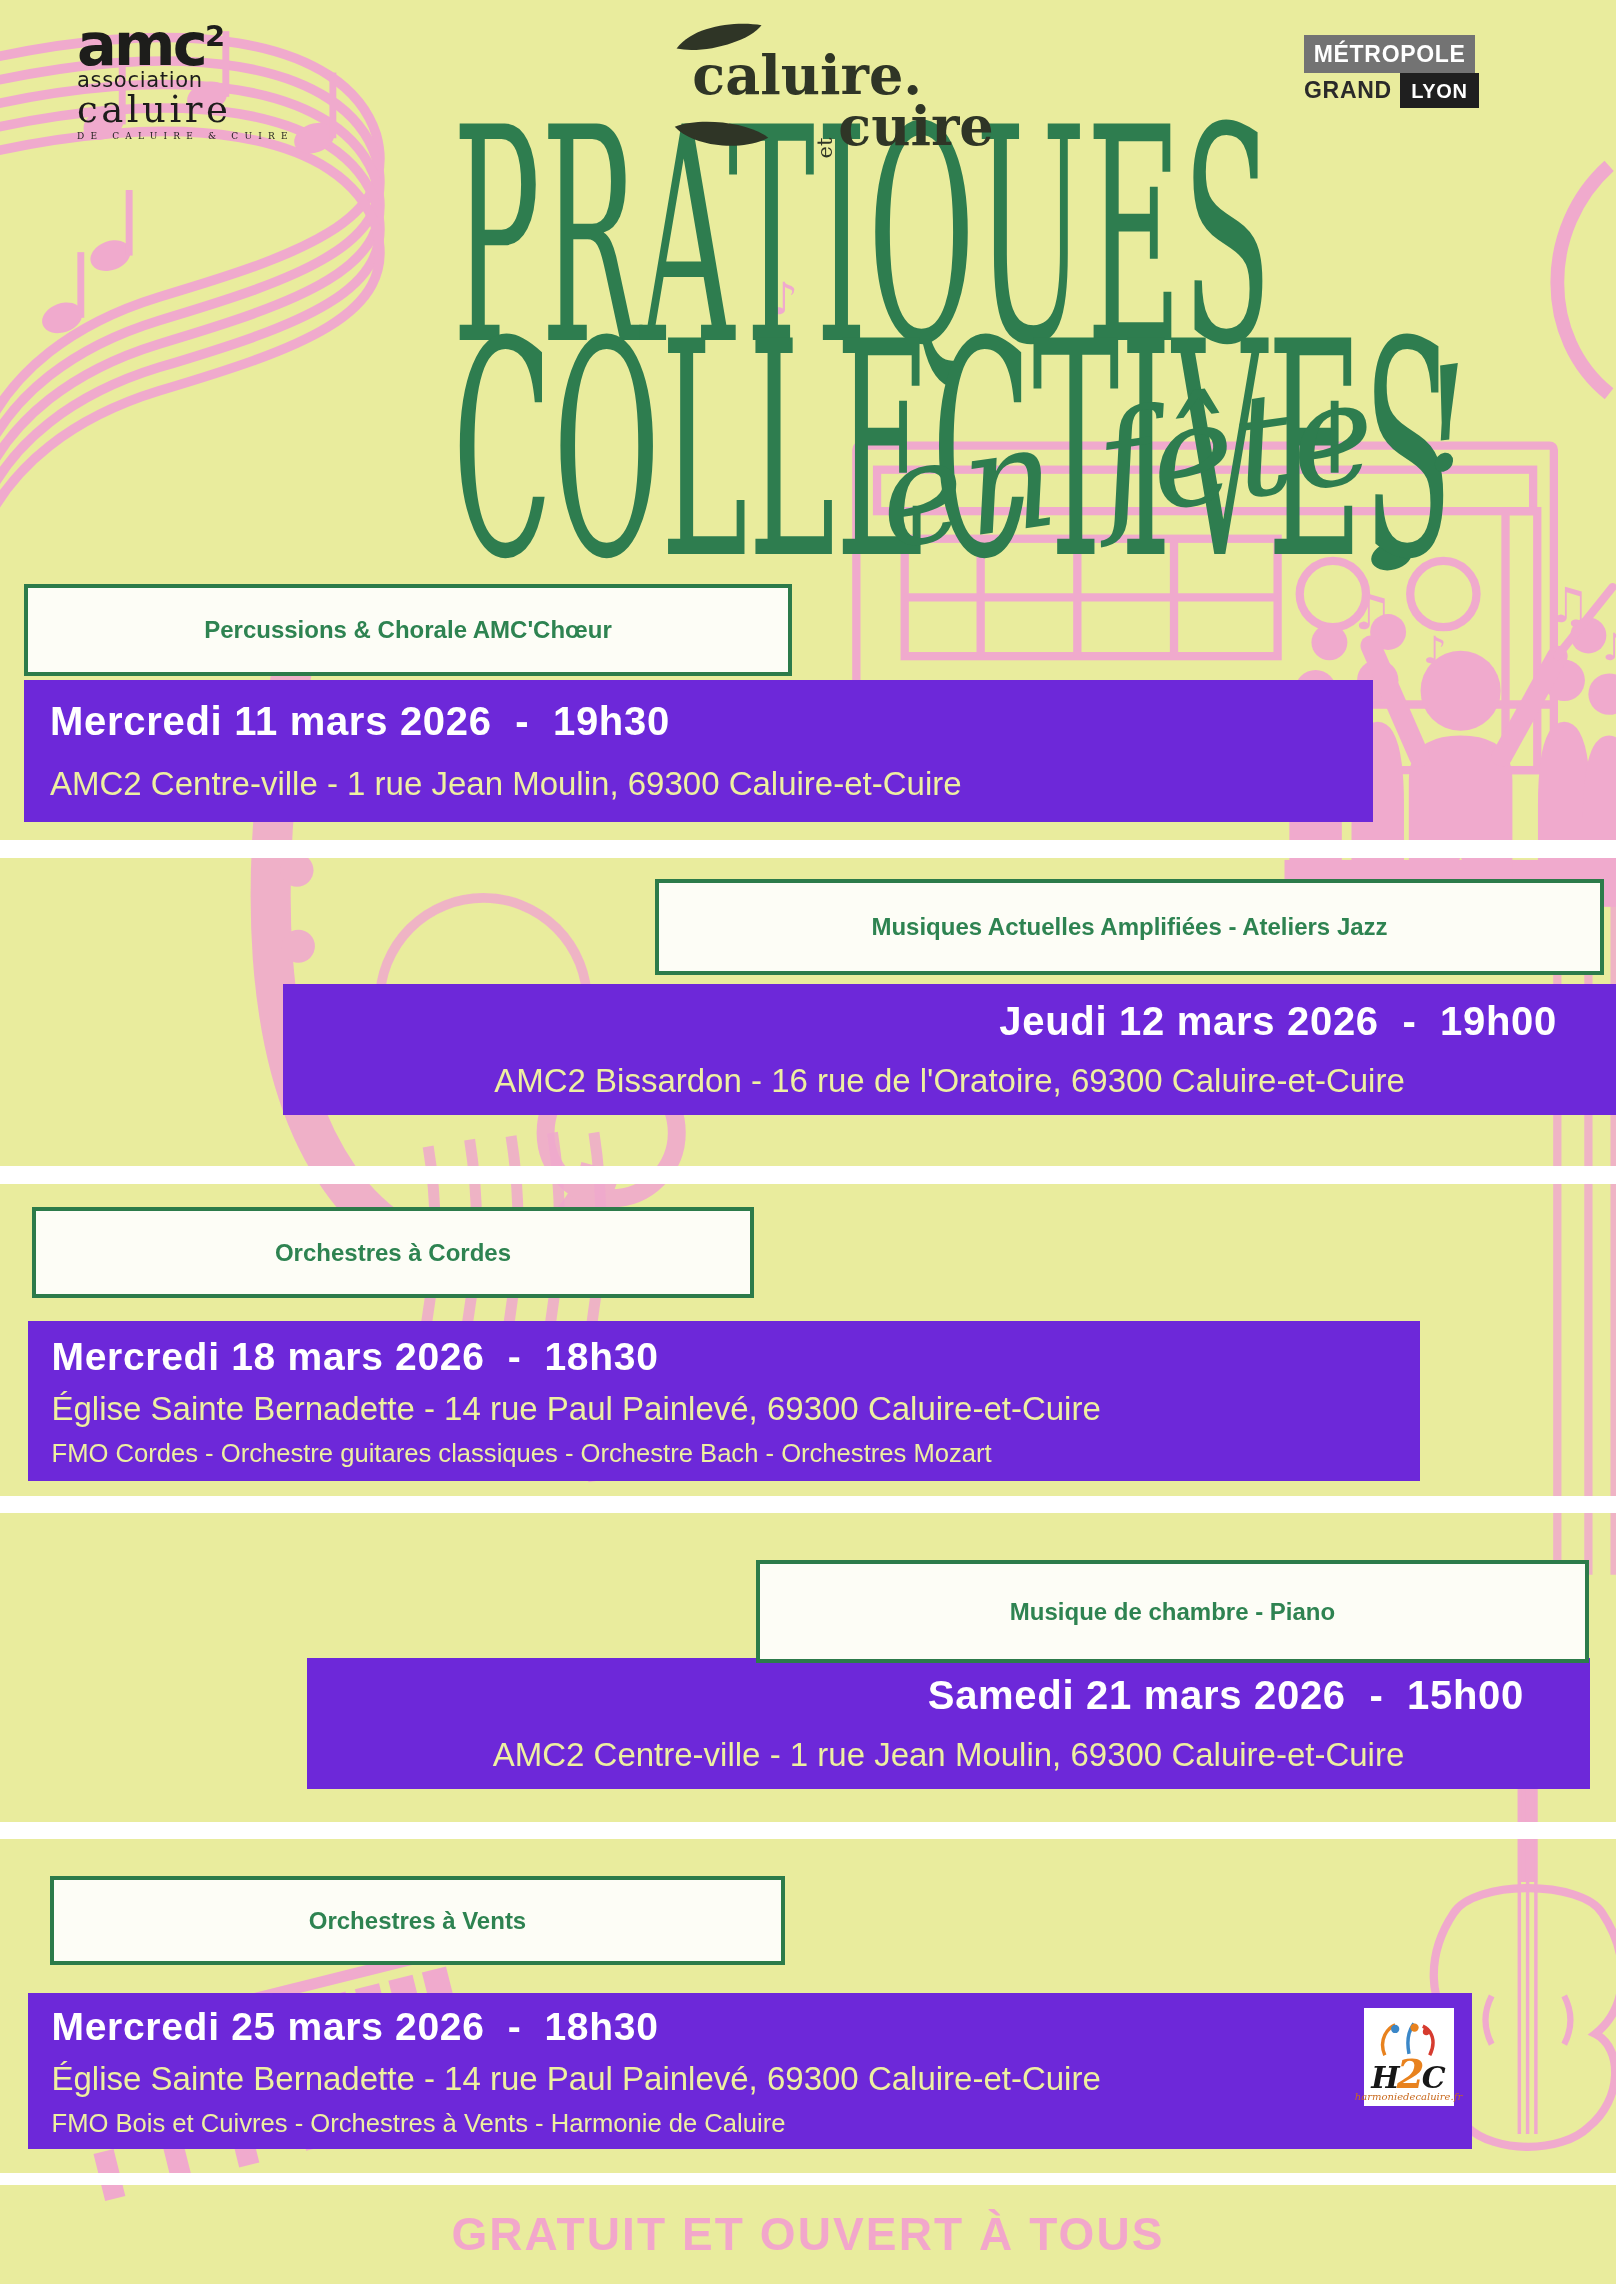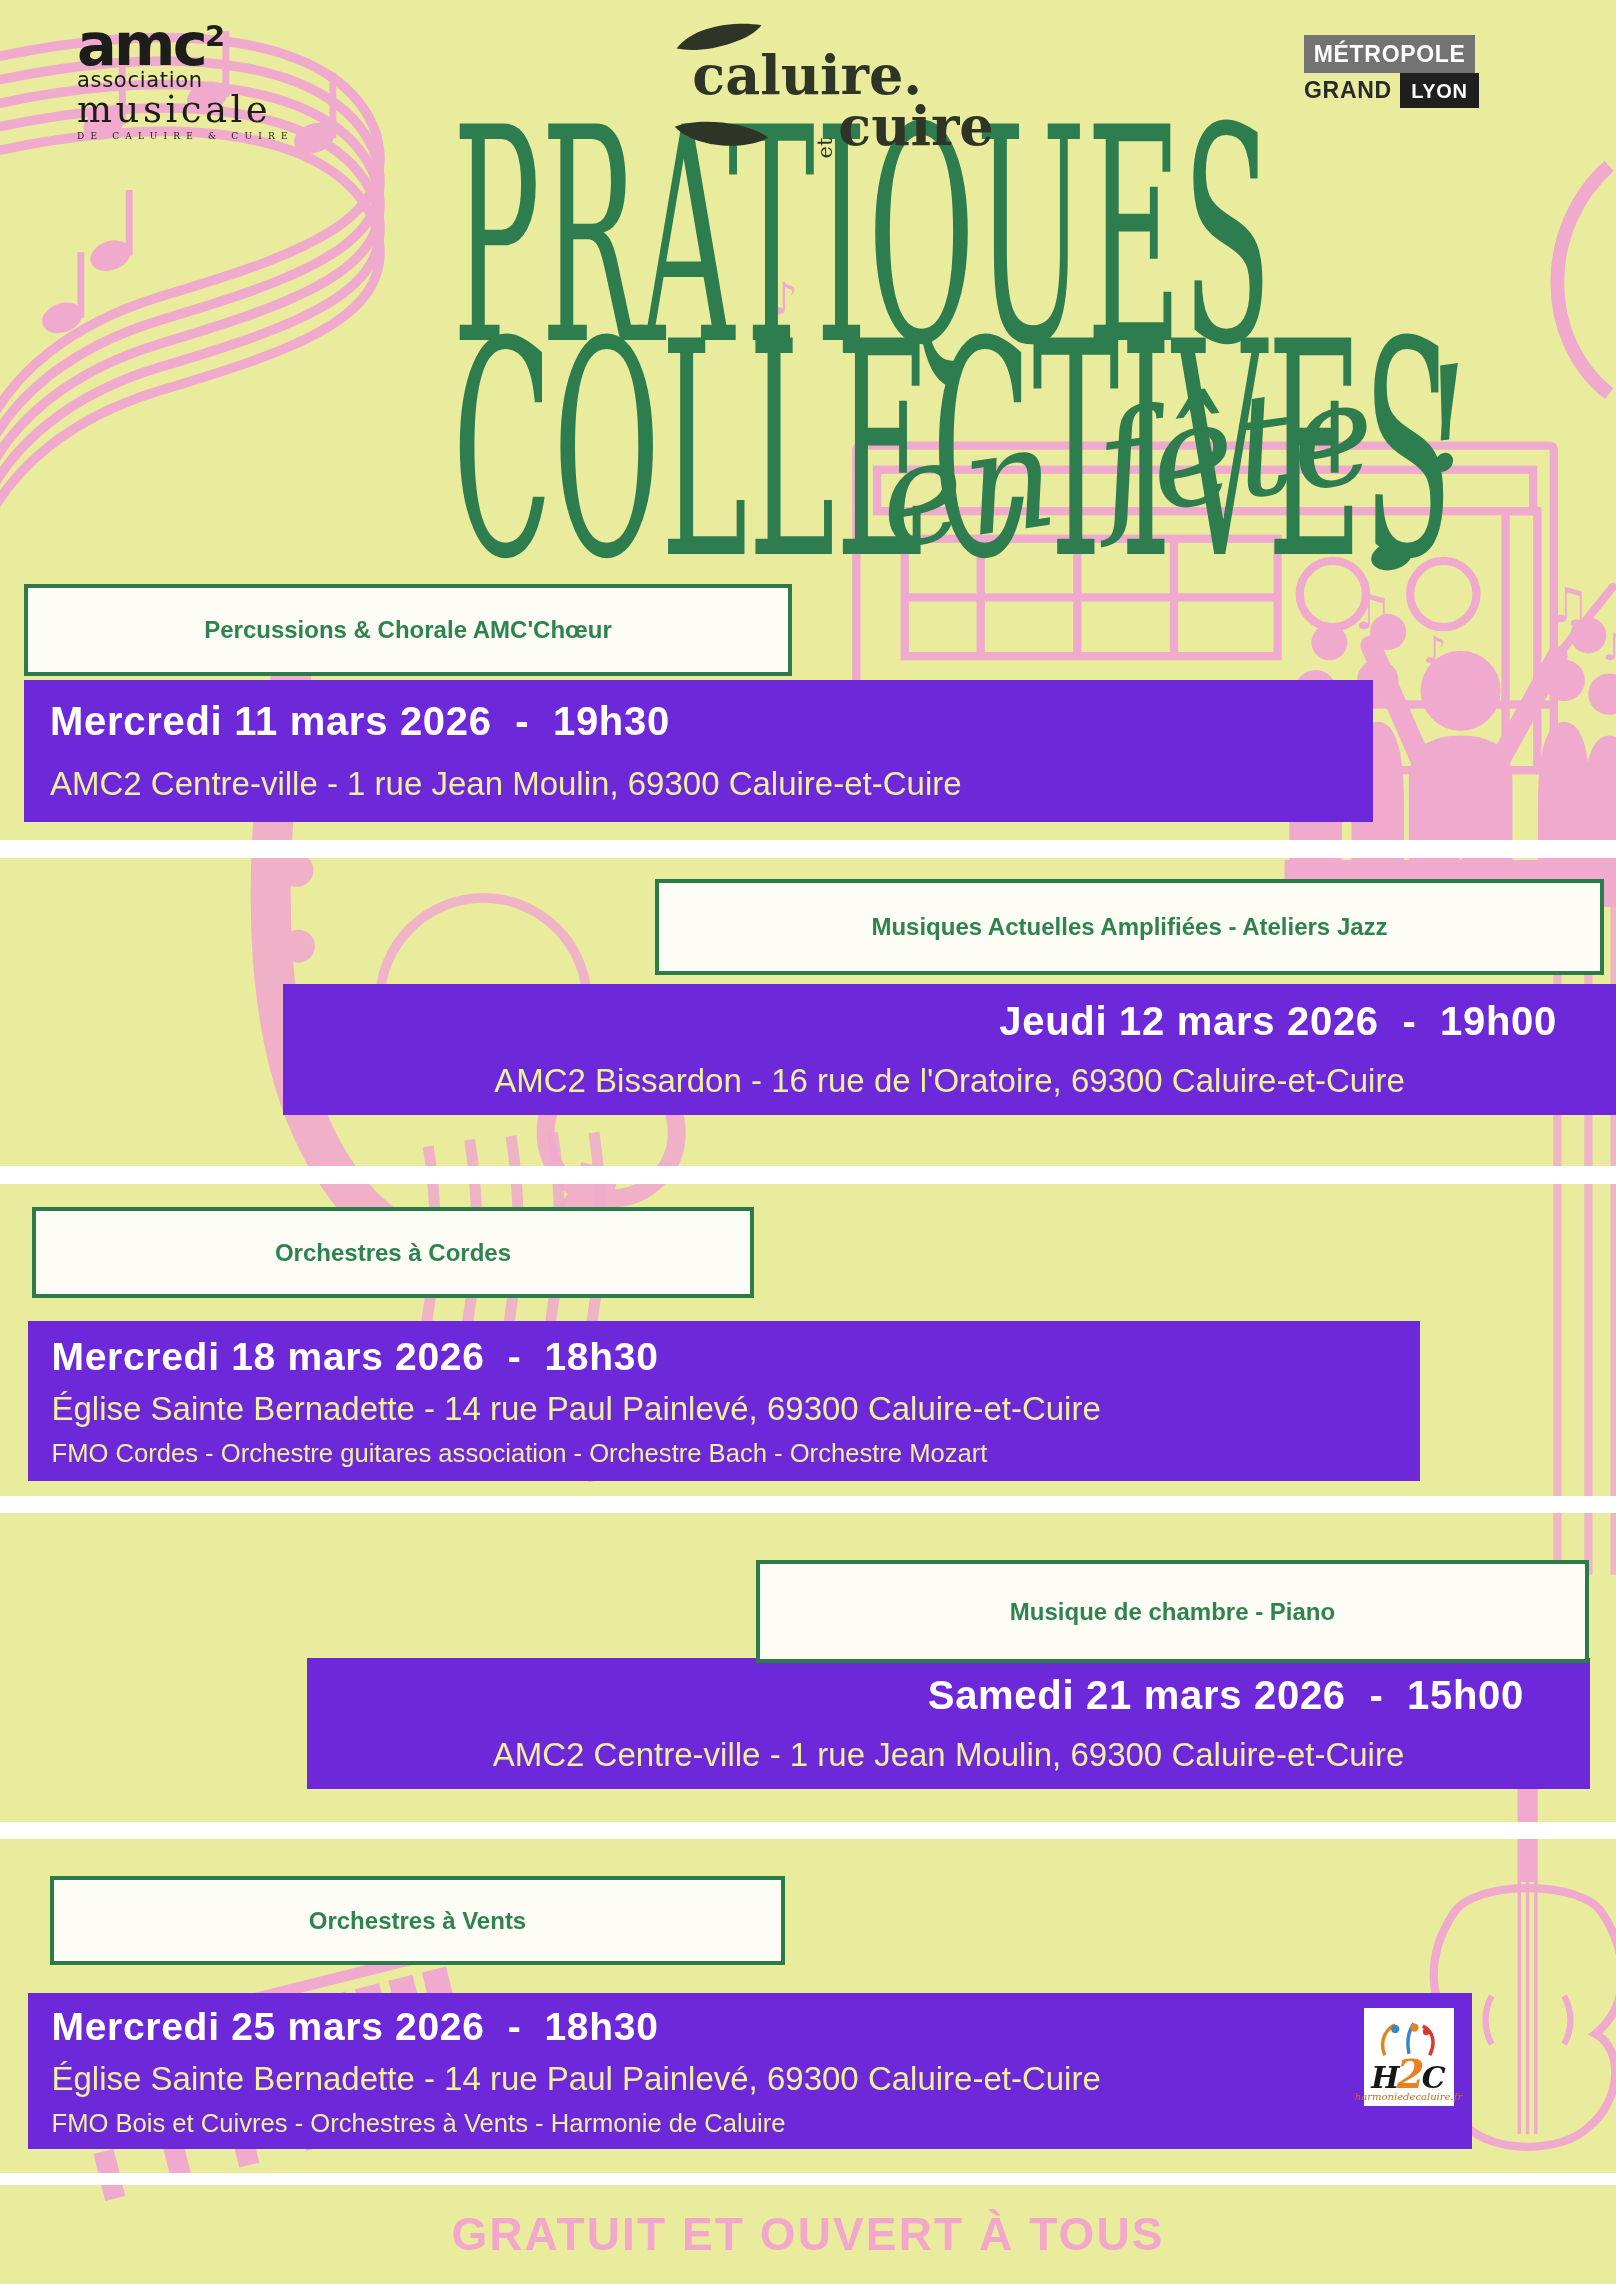--- a/index.html
+++ b/index.html
@@ -208,21 +208,21 @@
       <path d="M 2200 2560 L 2200 3090 M 2212 2560 L 2212 3090 M 2224 2560 L 2224 3090" stroke-width="5"></path>
       <path d="M 2160 2890 q -18 35 0 70 M 2265 2890 q 18 35 0 70" stroke-width="9"></path>
     </g>
   </svg>
 
   <div class="amc-logo">
     <div>
       <span class="amc-word">amc</span><span class="amc-word amc-sup">2</span>
     </div>
     <div class="amc-assoc">association</div>
-    <div class="amc-musicale">musicale</div>
+    <div class="amc-musicale">caluire</div>
     <div class="amc-small">DE CALUIRE &amp; CUIRE</div>
   </div>
 
   <div class="city-logo">
     <svg class="leaf" width="90" height="29" viewBox="0 0 130 42" style="margin-left:0;">
       <path d="M 5 40 C 30 5, 95 0, 128 6 C 110 30, 45 48, 5 40 Z" fill="#2f3526"></path>
     </svg>
     <div class="city-row">
       <span class="city-line1">caluire.</span>
     </div>
@@ -264,21 +264,21 @@
     <div class="venue">AMC2 Bissardon - 16 rue de l'Oratoire, 69300 Caluire-et-Cuire</div>
   </div>
   <div class="divider" id="div-2"></div>
 
   <div class="label-box" id="box-3">
     <span>Orchestres à Cordes</span>
   </div>
   <div class="banner" id="banner-3">
     <div class="date">Mercredi 18 mars 2026&nbsp;&nbsp;-&nbsp;&nbsp;18h30</div>
     <div class="venue">Église Sainte Bernadette - 14 rue Paul Painlevé, 69300 Caluire-et-Cuire</div>
-    <div class="detail">FMO Cordes - Orchestre guitares association - Orchestre Bach - Orchestre Mozart</div>
+    <div class="detail">FMO Cordes - Orchestre guitares classiques - Orchestre Bach - Orchestres Mozart</div>
   </div>
   <div class="divider" id="div-3"></div>
 
   <div class="label-box" id="box-4">
     <span>Musique de chambre - Piano</span>
   </div>
   <div class="banner" id="banner-4">
     <div class="date">Samedi 21 mars 2026&nbsp;&nbsp;-&nbsp;&nbsp;15h00</div>
     <div class="venue">AMC2 Centre-ville - 1 rue Jean Moulin, 69300 Caluire-et-Cuire</div>
   </div>

